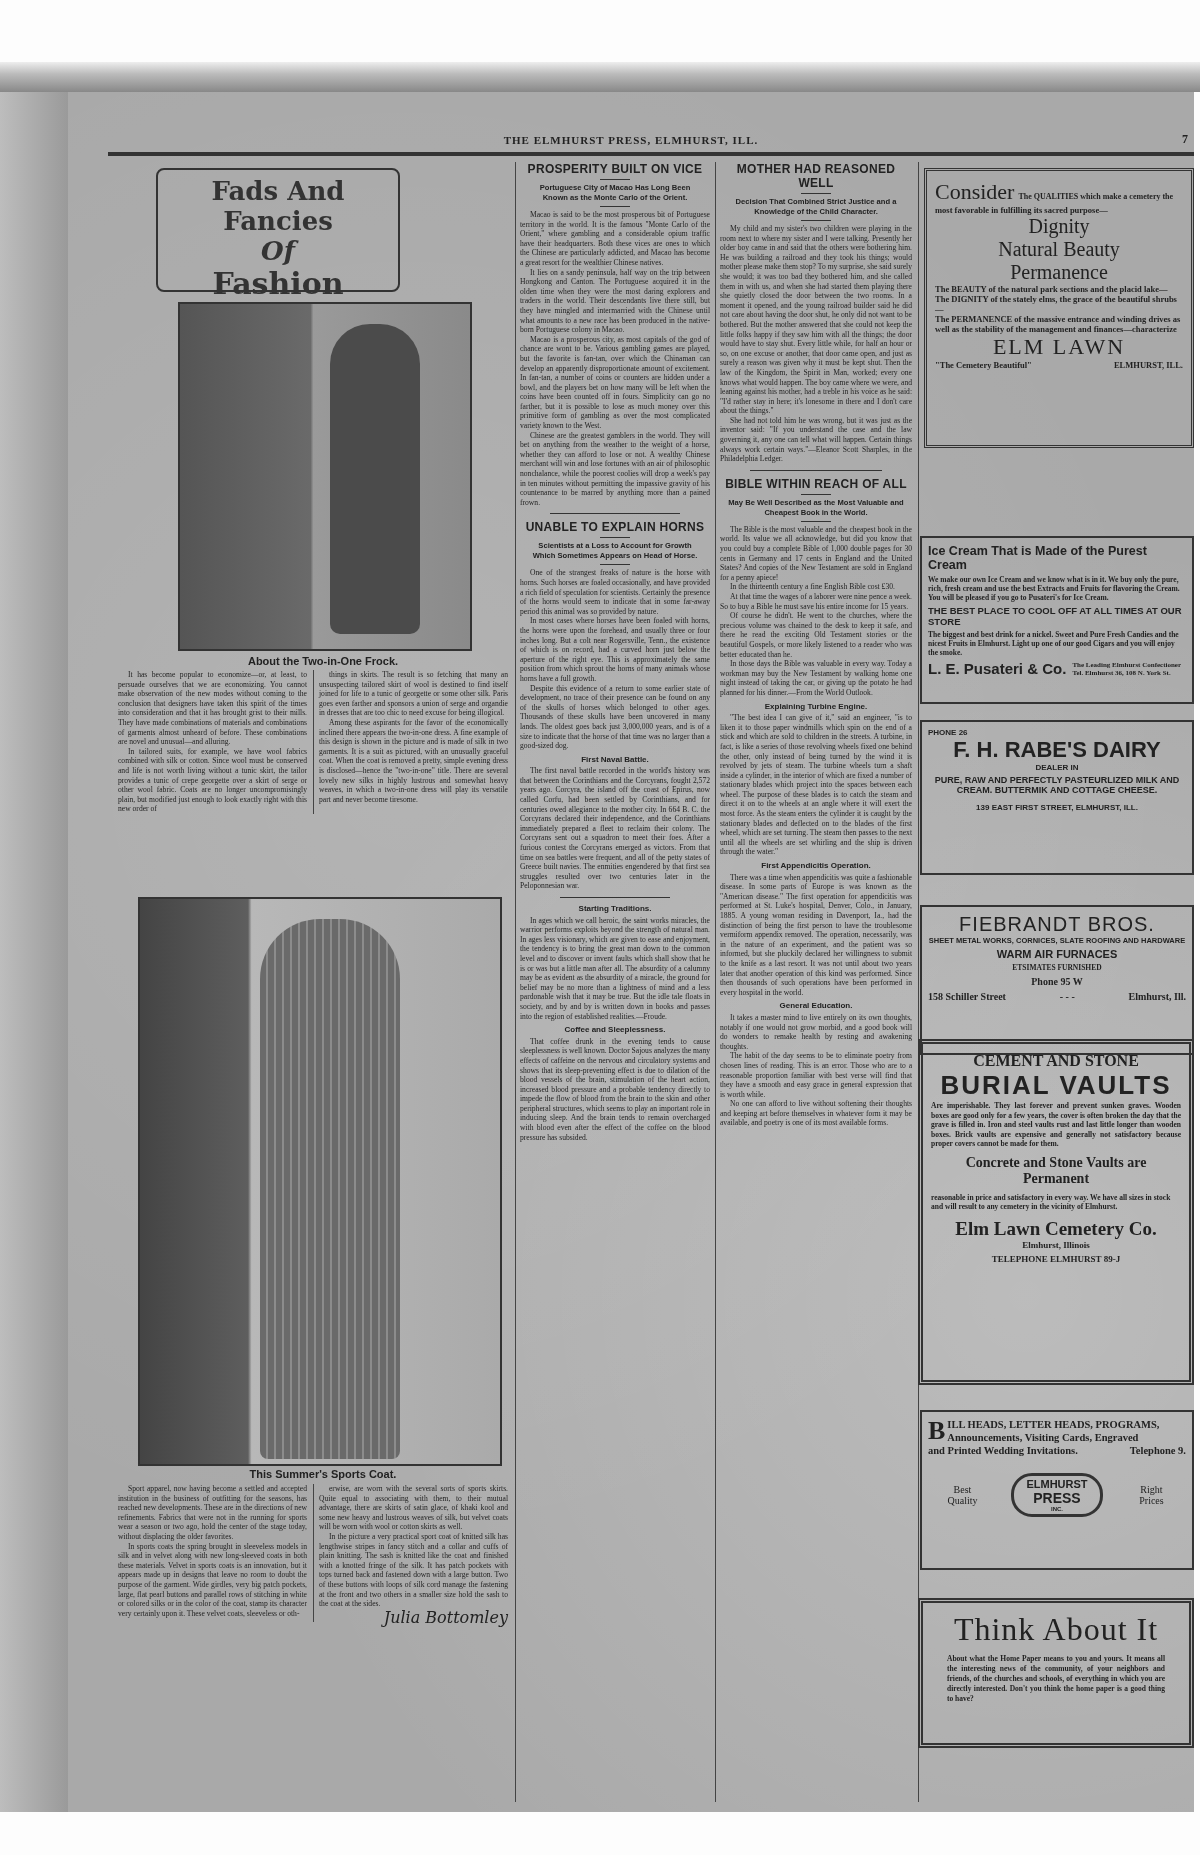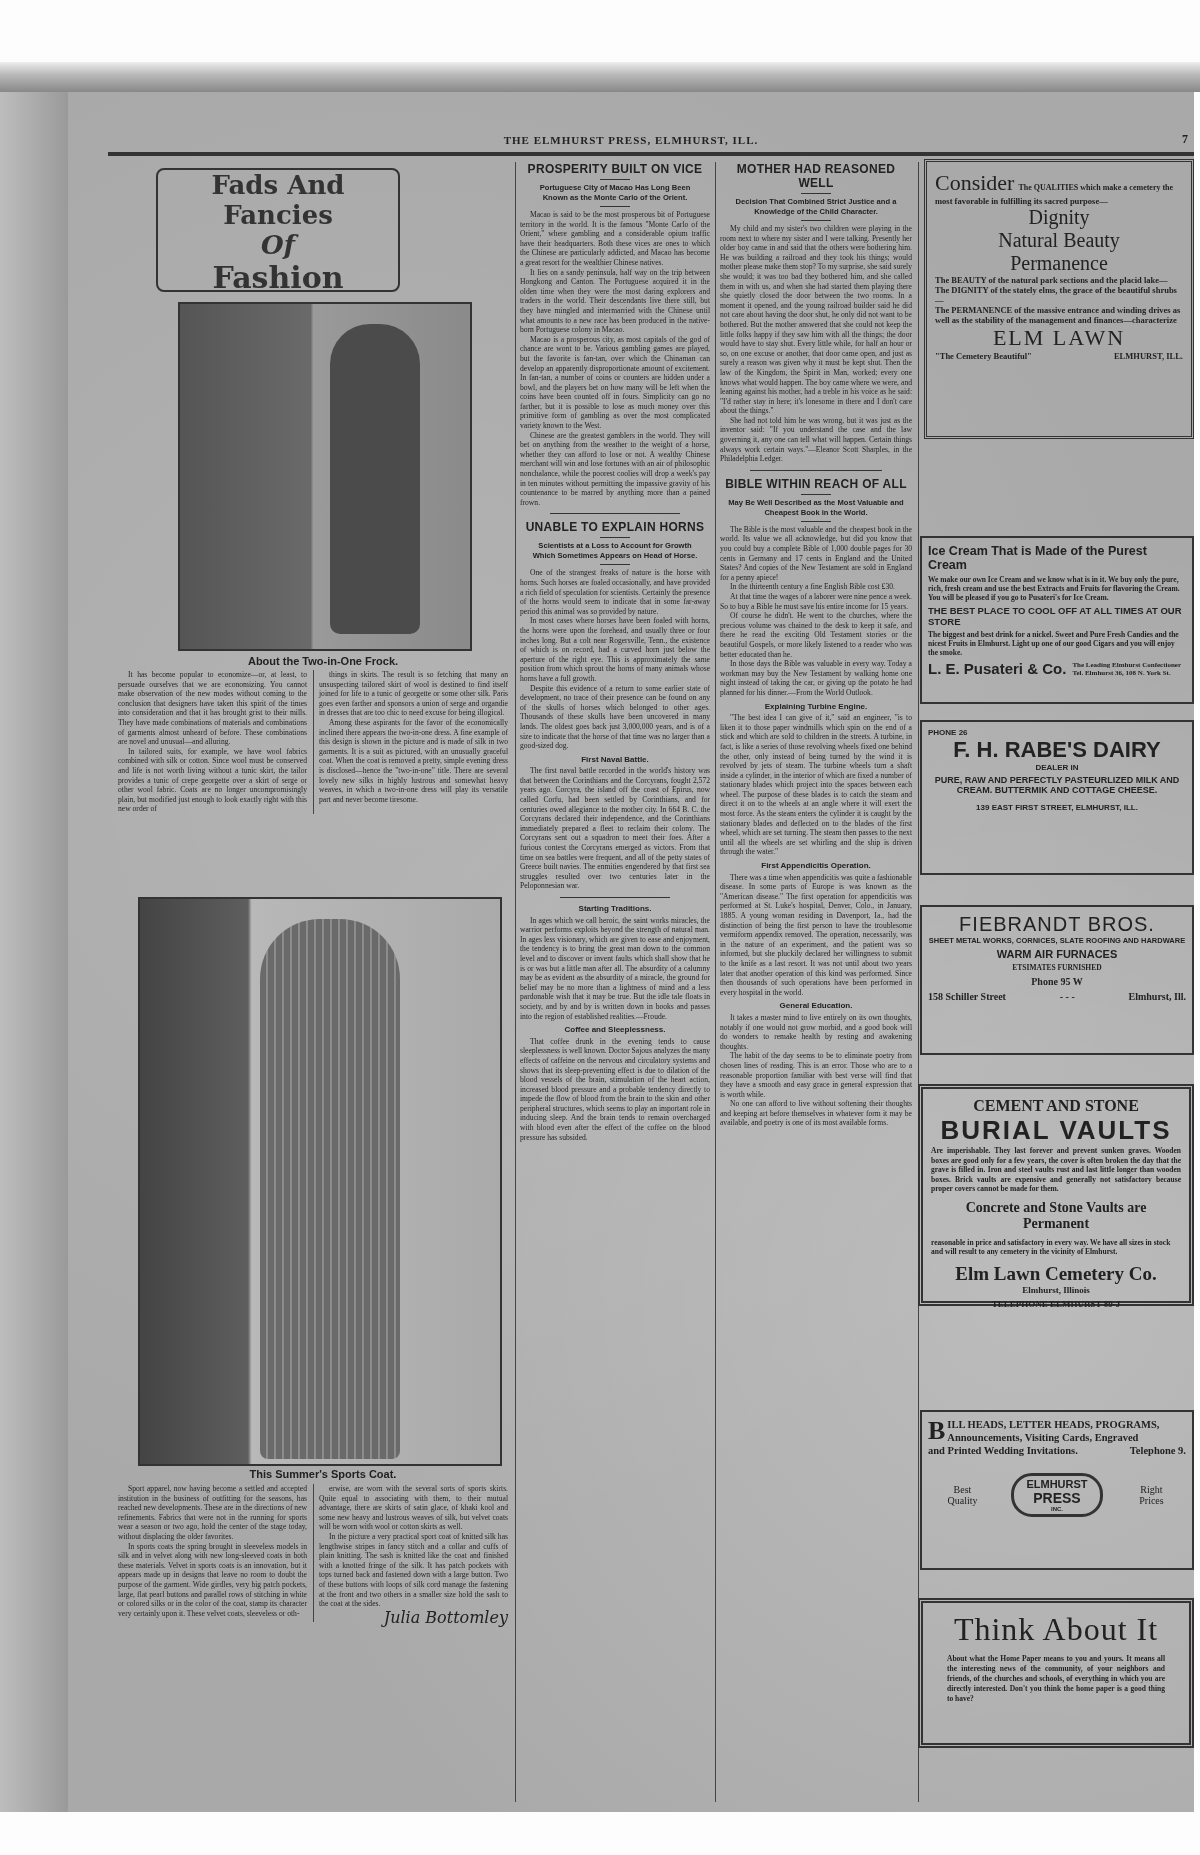--- a/index.html
+++ b/index.html
@@ -31,21 +31,21 @@
 
 <div class="topband"></div>
 <div class="leftedge"></div>
 
 <div class="page">
   <div class="folio">THE ELMHURST PRESS, ELMHURST, ILL.</div>
   <div class="pagenum">7</div>
   <div class="rule" style="top:60px;"></div>
 
   <div style="position:absolute;left:88px;top:76px;width:240px;height:120px;border:2px solid #333;border-radius:8px;text-align:center;font-family:'DejaVu Serif',serif;color:#333;">
-    <div style="font-size:26px;font-weight:bold;">Fads And Fancies</div>
+    <div style="font-size:26px;font-weight:bold;margin-top:6px;">Fads And Fancies</div>
     <div style="font-size:26px;font-style:italic;font-weight:bold;">Of</div>
     <div style="font-size:30px;font-weight:bold;">Fashion</div>
   </div>
 
   <div class="photo" style="left:110px;top:210px;width:290px;height:345px;background:linear-gradient(90deg,#555 0%,#6a6a6a 45%,#9a9a9a 46%,#8a8a8a 100%);">
     <div style="position:absolute;left:150px;top:20px;width:90px;height:310px;background:#4b4b4b;border-radius:40px 40px 10px 10px;"></div>
   </div>
   <div class="cap" style="position:absolute;left:80px;top:563px;width:350px;">About the Two-in-One Frock.</div>
   <div class="twocol col" style="left:50px;top:578px;width:390px;">
     <div>
@@ -128,21 +128,21 @@
     <div class="minor">General Education.</div>
     <p>It takes a master mind to live entirely on its own thoughts, notably if one would not grow morbid, and a good book will do wonders to remake health by resting and awakening thoughts.</p>
     <p>The habit of the day seems to be to eliminate poetry from chosen lines of reading. This is an error. Those who are to a reasonable proportion familiar with best verse will find that they have a smooth and easy grace in general expression that is worth while.</p>
     <p>No one can afford to live without softening their thoughts and keeping art before themselves in whatever form it may be available, and poetry is one of its most available forms.</p>
   </div>
 
   <div class="colrule" style="left:850px;"></div>
 
 </div>
 
-<div class="ad" style="left:924px;top:159px;width:270px;height:280px;border:3px double #333;padding:8px;">
+<div class="ad" style="left:924px;top:168px;width:270px;height:280px;border:3px double #333;padding:8px;">
   <div style="text-align:left;"><span style="font-size:22px;">Consider</span> <span style="font-size:8px;font-weight:bold;">The QUALITIES which make a cemetery the</span></div>
   <div style="font-size:8.5px;font-weight:bold;text-align:left;">most favorable in fulfilling its sacred purpose—</div>
   <div style="font-size:20px;">Dignity</div>
   <div style="font-size:20px;">Natural Beauty</div>
   <div style="font-size:20px;">Permanence</div>
   <div style="font-size:8.5px;font-weight:bold;text-align:left;line-height:10px;">
     <div>The BEAUTY of the natural park sections and the placid lake—</div>
     <div>The DIGNITY of the stately elms, the grace of the beautiful shrubs—</div>
     <div>The PERMANENCE of the massive entrance and winding drives as well as the stability of the management and finances—characterize</div>
   </div>
@@ -181,21 +181,21 @@
   <div class="sans" style="font-size:11px;font-weight:bold;margin:3px 0;">WARM AIR FURNACES</div>
   <div style="font-size:7.5px;font-weight:bold;">ETSIMATES FURNISHED</div>
   <div style="font-size:10px;font-weight:bold;margin:4px 0;">Phone 95 W</div>
   <div style="display:flex;justify-content:space-between;font-size:10px;font-weight:bold;">
     <span>158 Schiller Street</span>
     <span>-   -   -</span>
     <span>Elmhurst, Ill.</span>
   </div>
 </div>
 
-<div class="ad" style="left:918px;top:1084px;width:276px;height:222px;border:5px double #333;padding:8px;">
+<div class="ad" style="left:918px;top:1039px;width:276px;height:346px;border:5px double #333;padding:8px;">
   <div style="font-size:16px;font-weight:bold;">CEMENT AND STONE</div>
   <div class="sans" style="font-size:26px;font-weight:bold;letter-spacing:2px;">BURIAL VAULTS</div>
   <div style="font-size:7.5px;font-weight:bold;line-height:9.5px;text-align:justify;">Are imperishable. They last forever and prevent sunken graves. Wooden boxes are good only for a few years, the cover is often broken the day that the grave is filled in. Iron and steel vaults rust and last little longer than wooden boxes. Brick vaults are expensive and generally not satisfactory because proper covers cannot be made for them.</div>
   <div style="font-size:14px;font-weight:bold;margin:6px 0;">Concrete and Stone Vaults are Permanent</div>
   <div style="font-size:7.5px;font-weight:bold;line-height:9.5px;text-align:left;">reasonable in price and satisfactory in every way. We have all sizes in stock and will result to any cemetery in the vicinity of Elmhurst.</div>
   <div style="font-size:19px;font-weight:bold;margin-top:6px;">Elm Lawn Cemetery Co.</div>
   <div style="font-size:9px;font-weight:bold;">Elmhurst, Illinois</div>
   <div style="font-size:9px;font-weight:bold;margin-top:4px;">TELEPHONE ELMHURST 89-J</div>
 </div>
 

